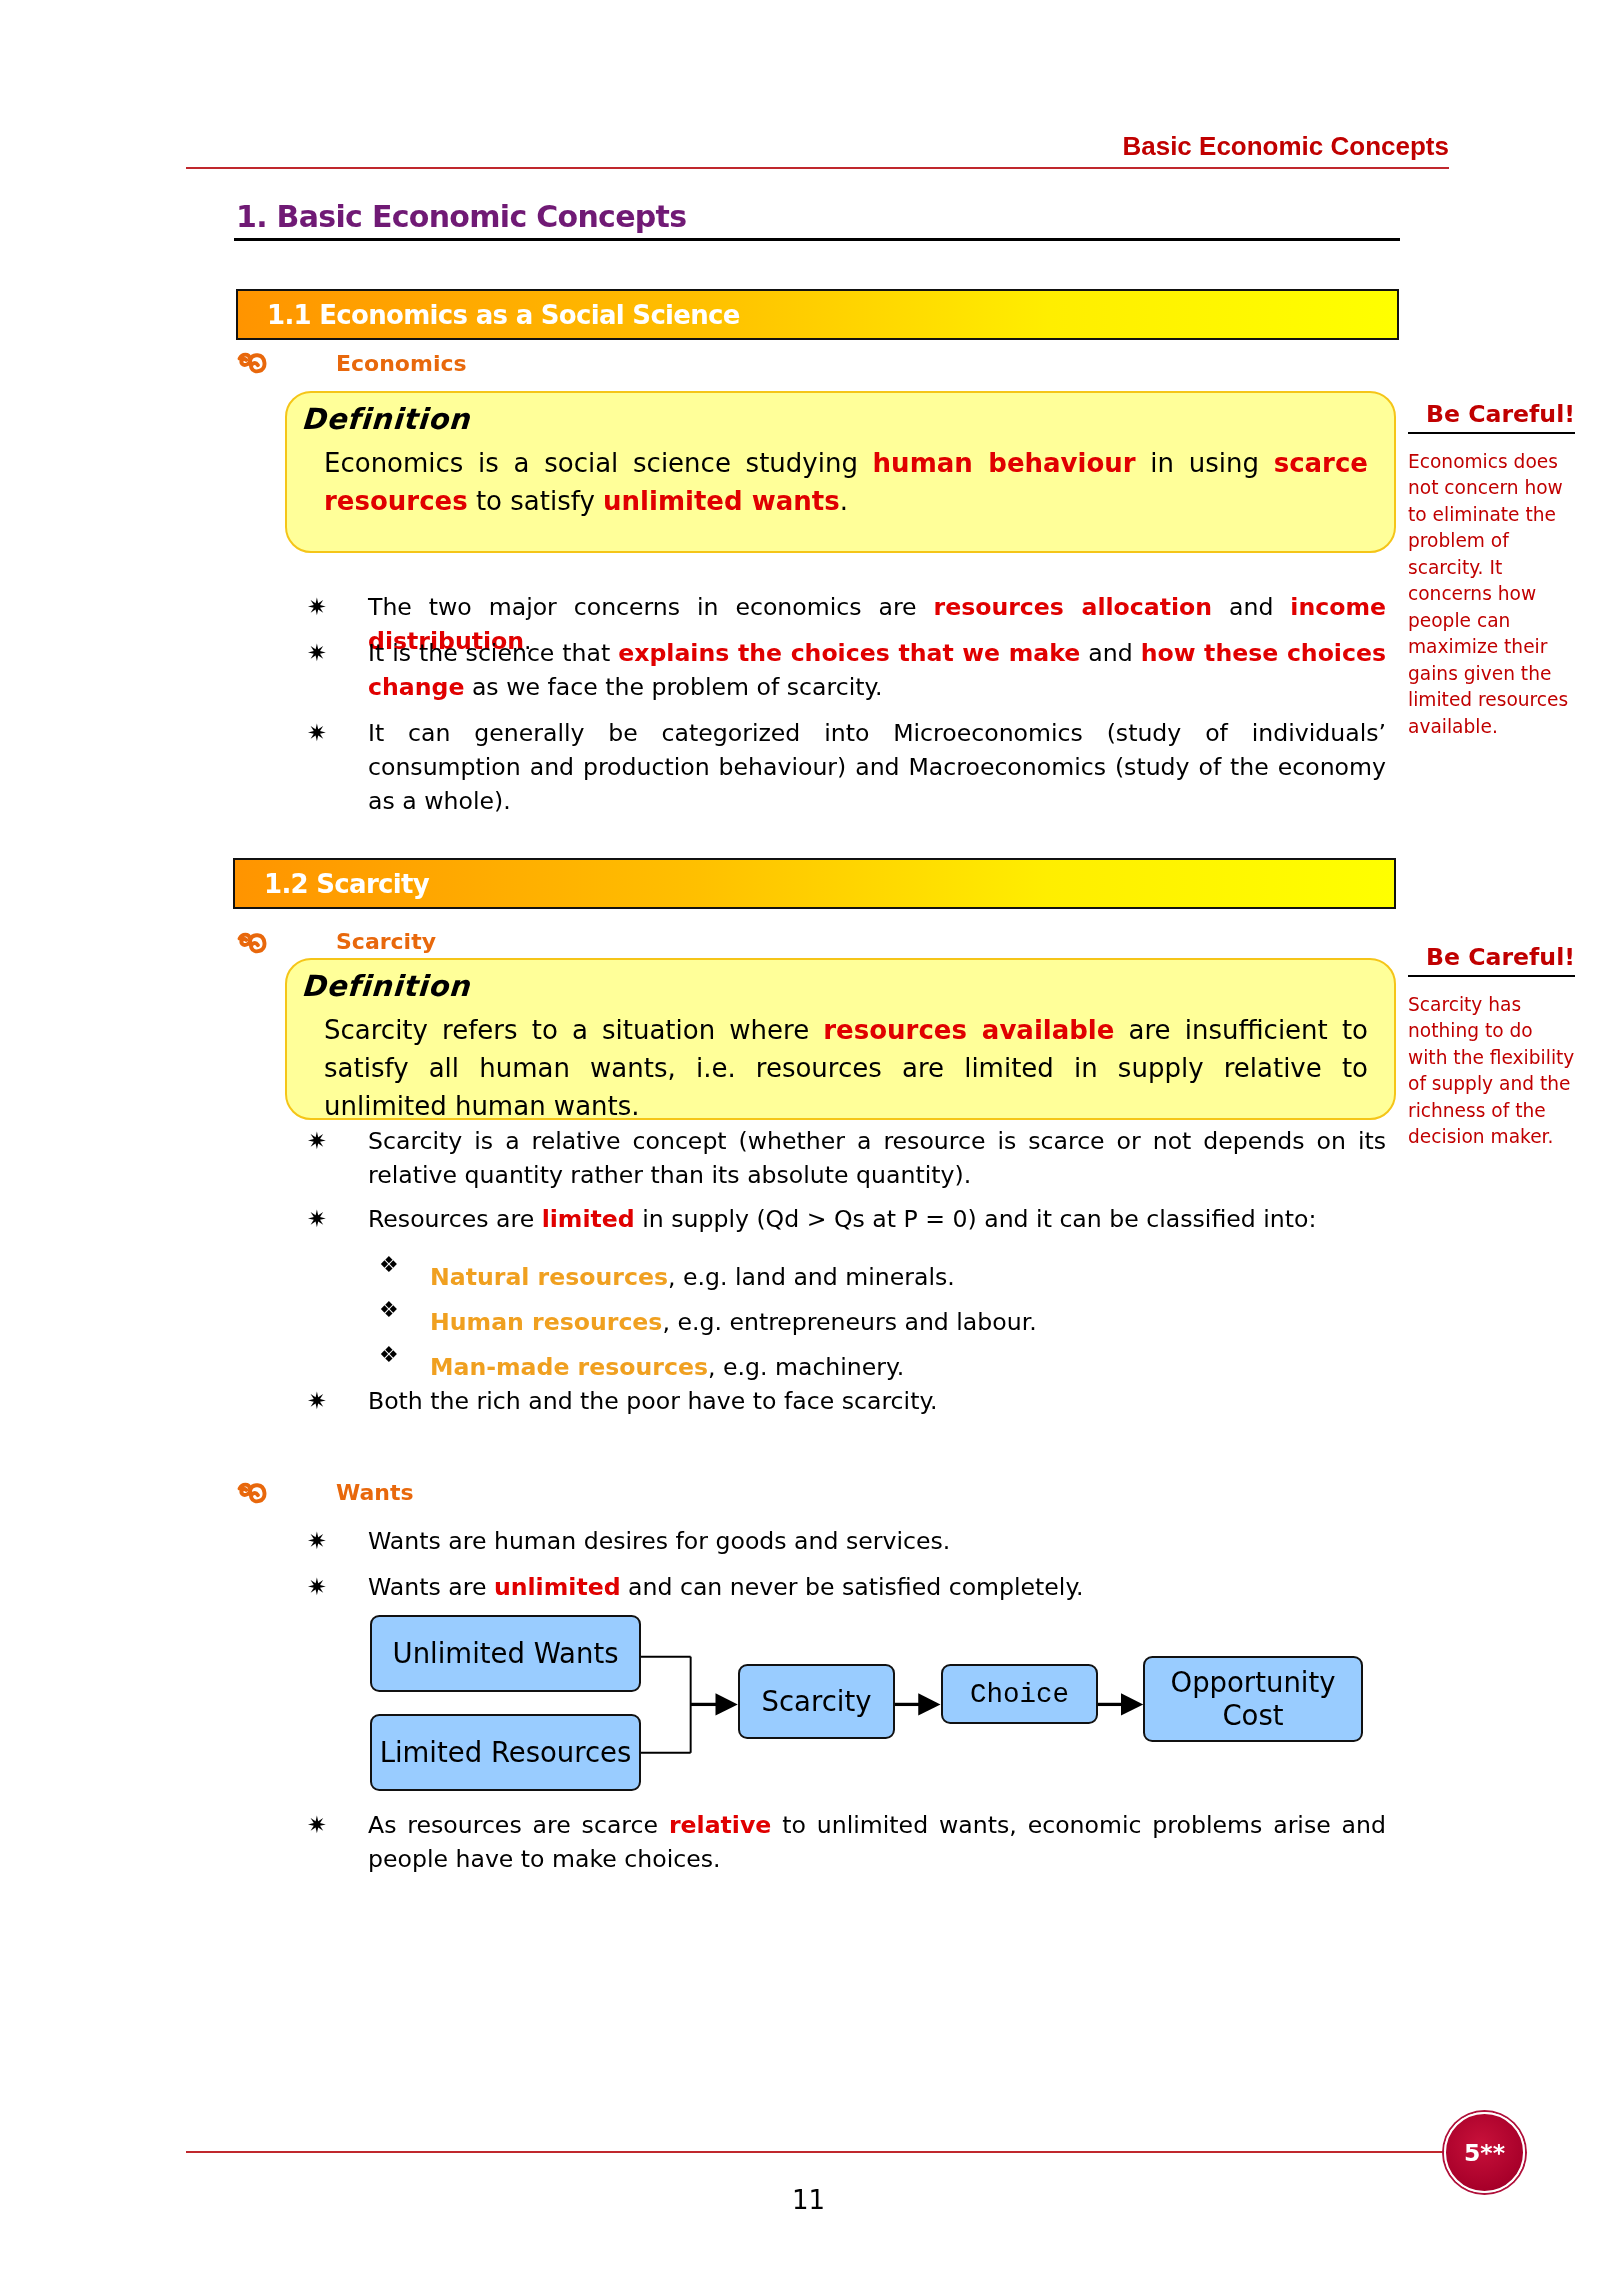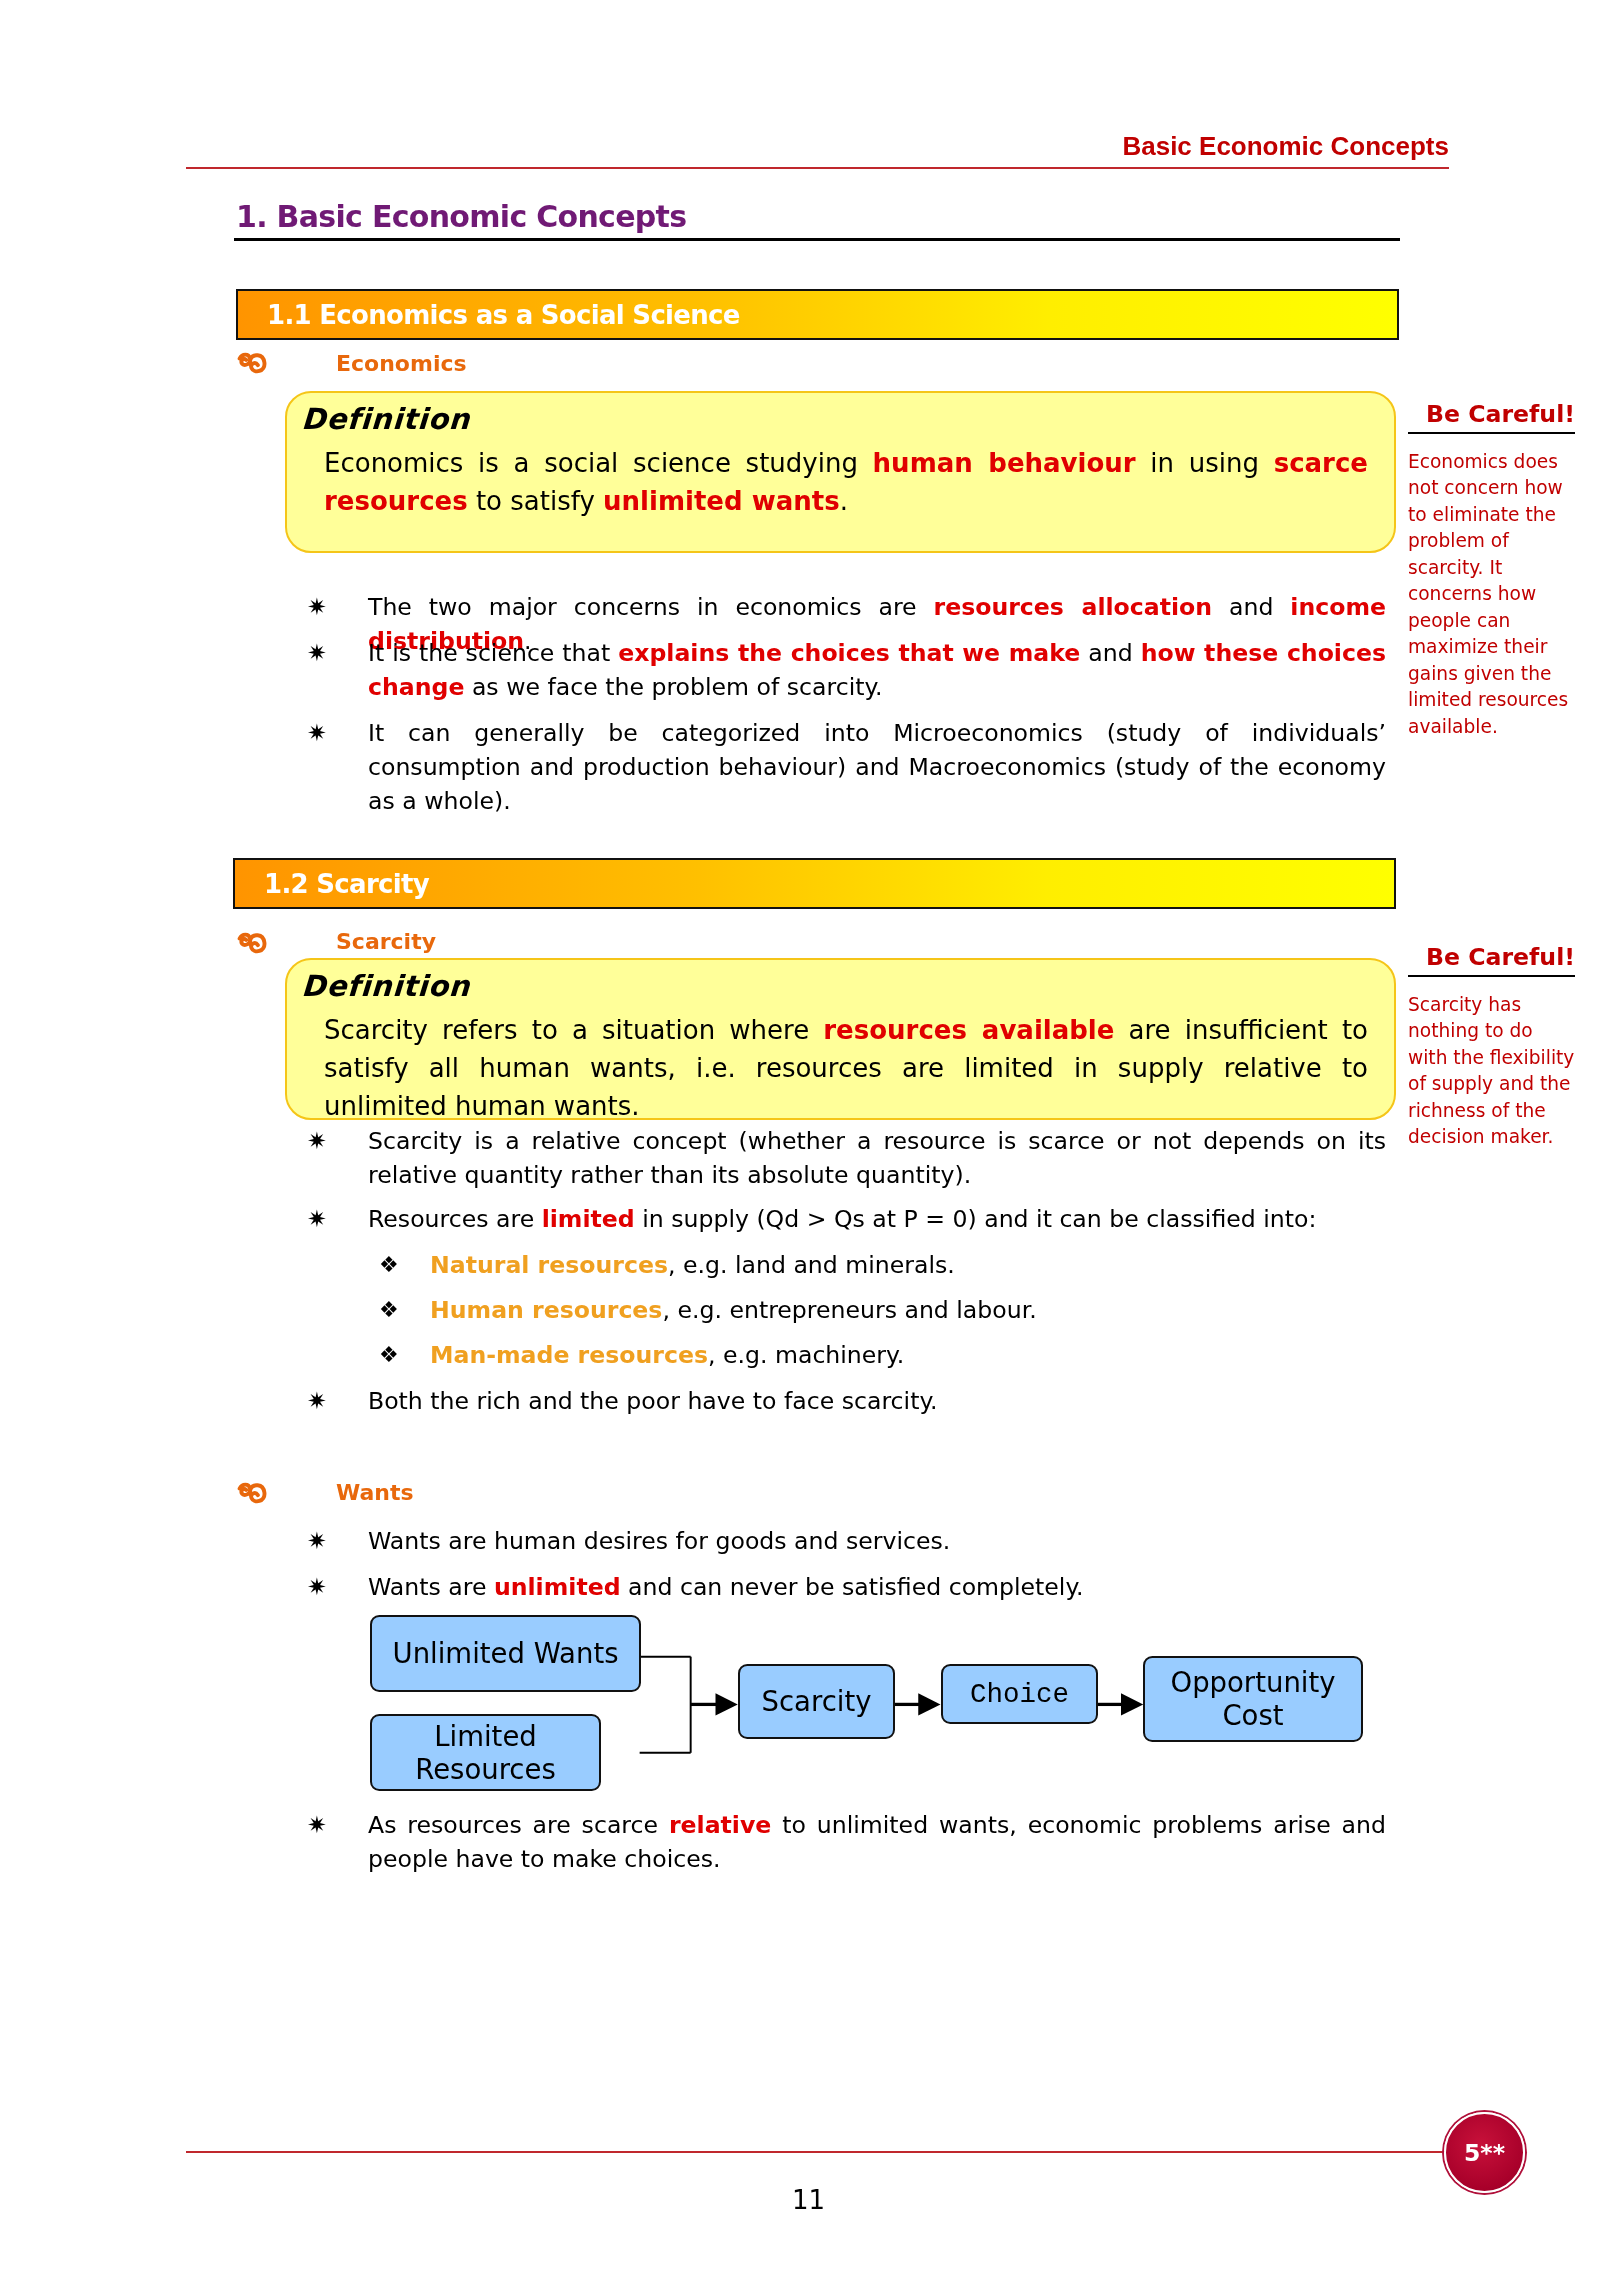--- a/index.html
+++ b/index.html
@@ -47,21 +47,21 @@
   .care-text { color: #c00000; font-size: 18.6px; line-height: 26.5px; margin-top: 15px;
                font-family: "DejaVu Sans", sans-serif; }
 
   
   .bul { left: 307px; width: 1079px; font-family: "DejaVu Sans", sans-serif; font-size: 23.6px;
          line-height: 34px; }
   .bul .mk { position: absolute; left: 0; top: 0; width: 26px; }
   .bul .tx { margin-left: 61px; text-align: justify; }
   .sub-bul { left: 379px; width: 1014px; font-family: "DejaVu Sans", sans-serif; font-size: 23.6px; line-height: 34px; }
   .sub-bul .mk { position: absolute; left: 0; top: 0; font-size: 22px; }
-  .sub-bul .tx { margin-left: 51px; }
+  .sub-bul .tx { margin-left: 51px; margin-top: 12px; }
 
   
   .dg-box { background: #99ccff; border: 2px solid #111; border-radius: 9.2px; box-sizing: border-box;
             display: flex; align-items: center; justify-content: center; text-align: center;
             font-family: "DejaVu Sans", sans-serif; font-size: 27.5px; line-height: 33px; }
 
   
   .foot-line { left: 186px; width: 1263px; top: 2151px; height: 2px; background: #c0282d; }
   .page-num { left: 792px; top: 2185px; font-size: 26px; font-family: "DejaVu Sans", sans-serif; }
   .badge { left: 1444px; top: 2112px; width: 81px; height: 81px; border-radius: 50%;
@@ -187,21 +187,21 @@
       <line x1="1367" y1="2606" x2="1410" y2="2606" stroke-width="5"></line>
       <line x1="1677" y1="2606" x2="1720" y2="2606" stroke-width="5"></line>
     </g>
     <g fill="#000">
       <polygon points="1094,2589 1128,2606 1094,2623"></polygon>
       <polygon points="1404,2589 1438,2606 1404,2623"></polygon>
       <polygon points="1714,2589 1748,2606 1714,2623"></polygon>
     </g>
   </svg>
   <div class="abs dg-box" style="left:370px; top:1615px; width:271px; height:77px;">Unlimited Wants</div>
-  <div class="abs dg-box" style="left:370px; top:1714px; width:231px; height:77px;">Limited Resources</div>
+  <div class="abs dg-box" style="left:370px; top:1714px; width:271px; height:77px;">Limited Resources</div>
   <div class="abs dg-box" style="left:738px; top:1664px; width:157px; height:75px;">Scarcity</div>
   <div class="abs dg-box" style="left:941px; top:1664px; width:157px; height:60px;font-family:Liberation Mono, monospace;">Choice</div>
   <div class="abs dg-box" style="left:1143px; top:1656px; width:220px; height:86px; padding:0 15px;">Opportunity Cost</div>
 </div>
 
 <div class="abs bul" style="top:1808px;">
   <span class="mk">✷</span>
   <div class="tx"><span>As resources are scarce </span><span class="hl-red">relative</span><span> to unlimited wants, economic problems arise and people have to make choices.</span></div>
 </div>
 

